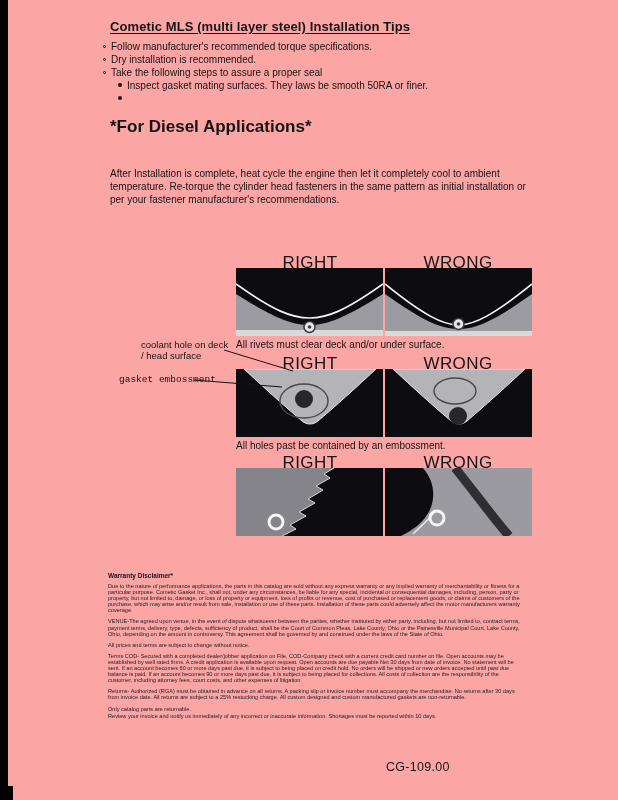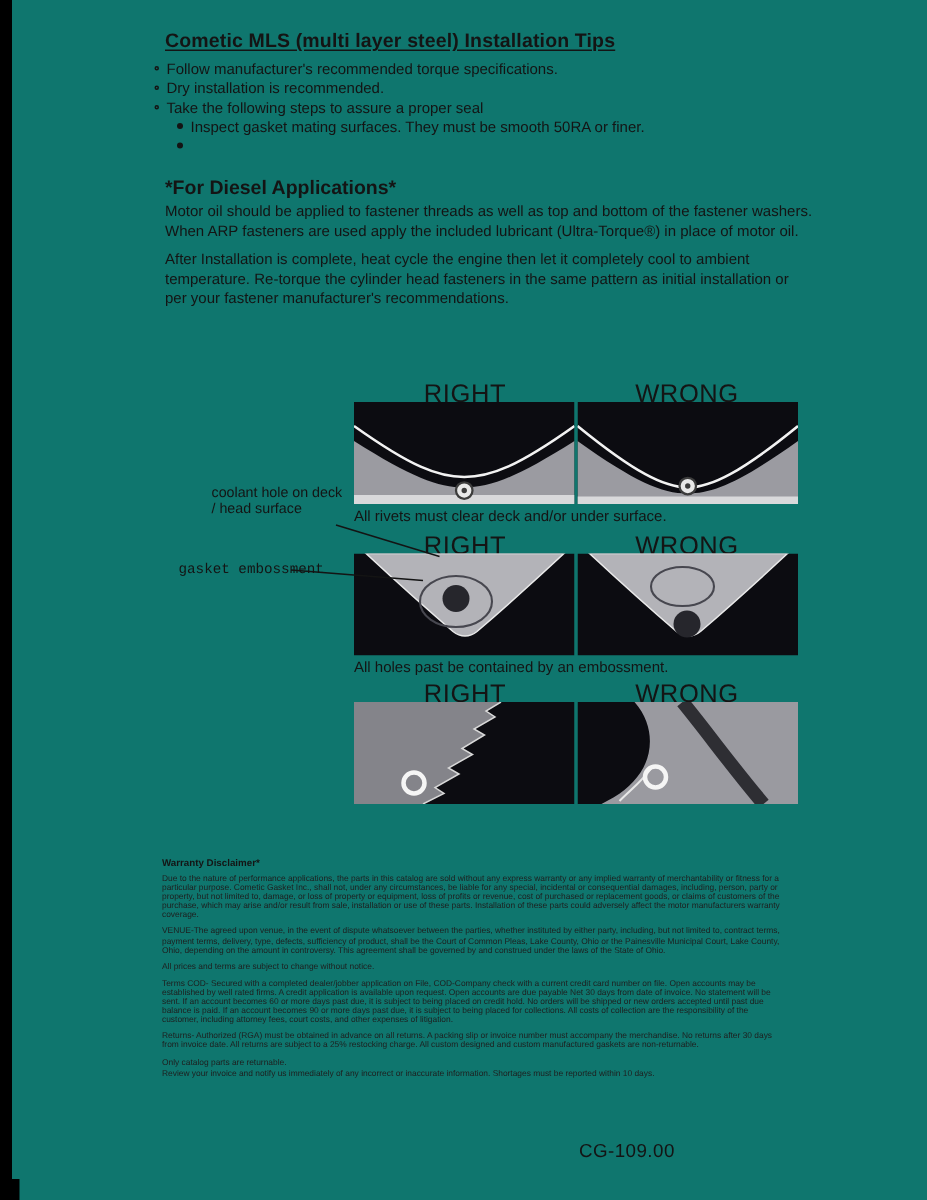--- a/index.html
+++ b/index.html
@@ -1,51 +1,51 @@
 <!DOCTYPE html>
 <html><head>
 <meta charset="utf-8">
 <title>Catalog Page</title>
 <style>
   * { margin:0; padding:0; box-sizing:border-box; }
   html,body { background:#e9e9e9; }
   body { font-family:"Liberation Sans","DejaVu Sans",sans-serif; color:#141414; }
-  .page { position:relative; width:618px; height:800px; margin:0 auto; background:#0f766e; overflow:hidden; }
+  .page { position:relative; width:618px; height:800px; margin:0 auto; background:#fca5a5; overflow:hidden; }
 
   .edge-bar { position:absolute; left:0; top:0; width:8px; height:800px; background:#000; }
   .edge-nub { position:absolute; left:0; top:786px; width:13px; height:14px; background:#000; }
 
   .title { position:absolute; left:110px; top:19px; font-size:13px; font-weight:bold;
            text-decoration:underline; text-underline-offset:2px; letter-spacing:0.1px; }
 
   .tips { position:absolute; left:103px; top:41px; font-size:10px; line-height:12.9px; white-space:nowrap; }
   .tip.sub { padding-left:15px; }
   .m1 { display:inline-block; width:3px; height:3px; border:1px solid #141414; border-radius:50%;
         margin-right:5px; vertical-align:2px; }
   .m2 { display:inline-block; width:4px; height:4px; background:#141414; border-radius:50%;
         margin-right:5px; vertical-align:2px; }
 
-  .diesel-h { position:absolute; left:110px; top:117px; font-size:13px; font-weight:bold; }
+  .diesel-h { position:absolute; left:110px; top:117px; font-size:17px; font-weight:bold; }
   .bodytext { position:absolute; left:110px; width:432px; font-size:10px; line-height:13px; }
   .p1 { top:135px; }
   .p2 { top:167px; }
   .note { top:207px; }
 
   .diagrams { position:absolute; left:0; top:228px; width:618px; height:318px; }
   .dgrow { position:absolute; left:236px; width:296px; }
   .row1 { top:1px; } .row2 { top:102px; } .row3 { top:201px; }
   .dglabels { display:flex; height:14px; font-size:17px; letter-spacing:0.4px;margin-top:24px; }
   .dglabels span { width:148px; text-align:center; }
   .dgimgs { display:flex; gap:2px; margin-top:1px; }
   .dgimg { width:147px; height:68px; display:block; }
   .dgcap { margin-top:3px; font-size:10px; line-height:11.5px; }
   .row3 .dgcap { width:235px; }
 
   .callout { position:absolute; font-size:9.5px; line-height:10.5px; }
-  .c1 { left:141px; top:96px; width:92px; }
+  .c1 { left:141px; top:112px; width:92px; }
   .c2 { left:119px; top:147px; white-space:nowrap;font-family:Liberation Mono, monospace; }
   .leaders { position:absolute; left:0; top:0; width:618px; height:318px; pointer-events:none; }
   .leaders line { stroke:#141414; stroke-width:1; }
 
   .warranty { position:absolute; left:108px; top:572px; width:414px; }
   .w-h { font-size:6.5px; font-weight:bold; margin-bottom:4px; }
   .w-p { font-size:5.6px; line-height:6.1px; margin-bottom:5px; color:#1e1e1e; }
   .w-p.tight { margin-bottom:1px; }
 
   .footer { position:absolute; left:386px; top:760px; font-size:12.5px; letter-spacing:0.3px; }
@@ -56,26 +56,25 @@
 <div class="page">
   <div class="edge-bar"></div>
   <div class="edge-nub"></div>
 
   <h1 class="title">Cometic MLS (multi layer steel) Installation Tips</h1>
 
   <div class="tips">
     <div class="tip"><span class="m1"></span><span>Follow manufacturer's recommended torque specifications.</span></div>
     <div class="tip"><span class="m1"></span><span>Dry installation is recommended.</span></div>
     <div class="tip"><span class="m1"></span><span>Take the following steps to assure a proper seal</span></div>
-    <div class="tip sub"><span class="m2"></span><span>Inspect gasket mating surfaces.  They must be smooth 50RA or finer.</span></div>
+    <div class="tip sub"><span class="m2"></span><span>Inspect gasket mating surfaces.  They laws be smooth 50RA or finer.</span></div>
     <div class="tip sub"><span class="m2"></span></div>
   </div>
 
   <h2 class="diesel-h">*For Diesel Applications*</h2>
-  <p class="bodytext p1">Motor oil should be applied to fastener threads as well as top and bottom of the fastener washers. When ARP fasteners are used apply the included lubricant (Ultra-Torque®) in place of motor oil.</p>
   <p class="bodytext p2">After Installation is complete, heat cycle the engine then let it completely cool to ambient temperature. Re-torque the cylinder head fasteners in the same pattern as initial installation or per your fastener manufacturer's recommendations.</p>
 
   <div class="diagrams">
 
     <div class="dgrow row1">
       <div class="dglabels">
         <span>RIGHT</span>
         <span>WRONG</span>
       </div>
       <div class="dgimgs">

